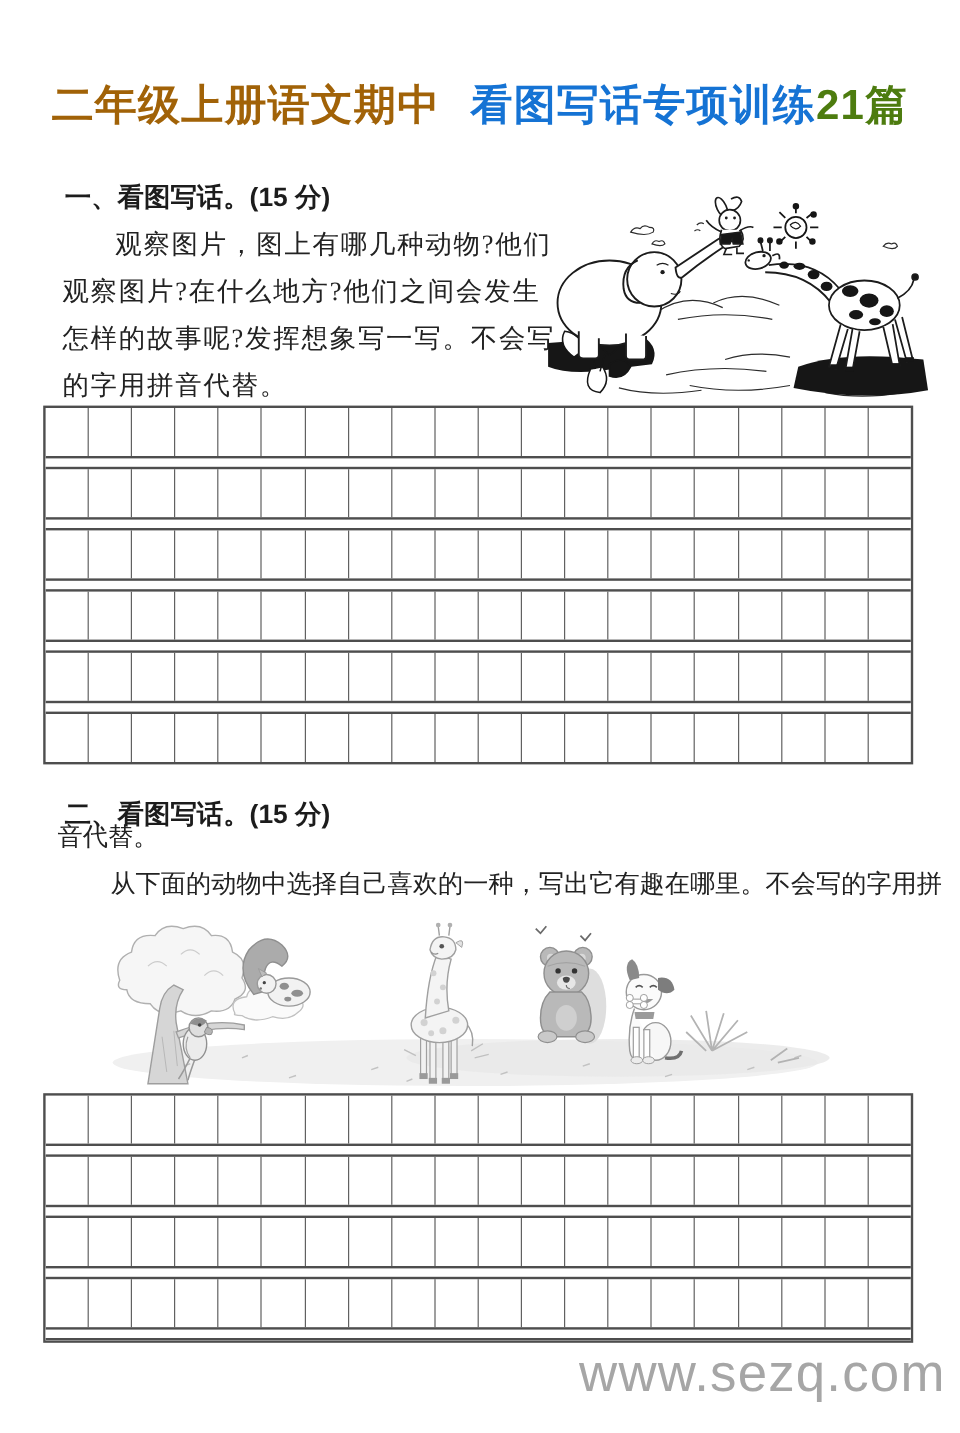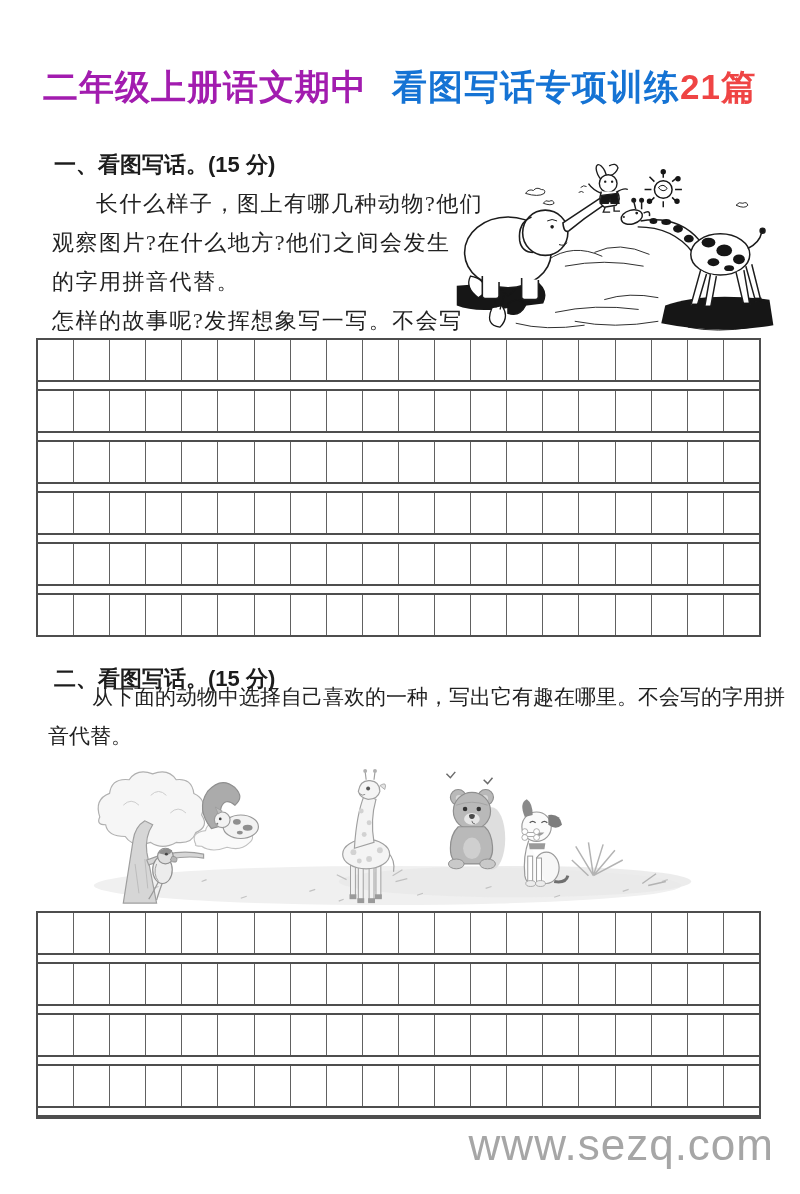--- a/index.html
+++ b/index.html
@@ -36,38 +36,38 @@
     border:2px solid #4e4e4e;box-sizing:border-box;
   }
   .grid1{top:338px;}
   .grid2{top:911px;}
   .grid-row{display:flex;height:40px;}
   .grid-cell{flex:1 1 0;border-right:1px solid #616161;box-sizing:border-box;}
   .grid-cell:last-child{border-right:none;}
   .grid-strip{height:11px;border-top:2px solid #4e4e4e;border-bottom:2px solid #4e4e4e;box-sizing:border-box;background:#fff;}
 
   .watermark{
-    position:absolute;top:1120px;right:26px;font-size:44px;letter-spacing:1px;
+    position:absolute;top:1120px;right:12px;font-size:44px;letter-spacing:1px;
     font-family:"Liberation Sans","DejaVu Sans",sans-serif;white-space:nowrap;
   }
 </style>
 </head>
 <body>
 
 <div class="page">
 
-  <h1 class="title"><span style="color: #a21caf;">二年级上册语文期中</span><span style="color: rgb(21, 115, 212); margin-left: 25px;">看图写话专项训练</span><span style="color: #ef4444;">21篇</span></h1>
+  <h1 class="title"><span style="color: #a16207;">二年级上册语文期中</span><span style="color: rgb(21, 115, 212); margin-left: 25px;">看图写话专项训练</span><span style="color: #4d7c0f;">21篇</span></h1>
 
   <div class="heading h1pos">一、看图写话。(15 分)</div>
 
   <div class="para p1pos">
-    <div class="pline indent">长什么样子，图上有哪几种动物?他们</div>
+    <div class="pline indent">观察图片，图上有哪几种动物?他们</div>
     <div class="pline">观察图片?在什么地方?他们之间会发生</div>
+    <div class="pline">怎样的故事呢?发挥想象写一写。不会写</div>
     <div class="pline">的字用拼音代替。</div>
-    <div class="pline">怎样的故事呢?发挥想象写一写。不会写</div>
   </div>
 
   <svg class="illu illu1" viewBox="0 0 330 180">
     <g fill="none" stroke="#2c2c2c" stroke-width="1">
       <path d="M18,148 Q45,140 80,146"></path>
       <path d="M100,155 Q140,146 185,152"></path>
       <path d="M120,164 Q160,172 205,164"></path>
       <path d="M210,158 Q240,150 272,156"></path>
       <path d="M60,166 Q90,174 130,168"></path>
       <path d="M235,170 Q265,176 300,170"></path>
@@ -298,22 +298,22 @@
         <div class="grid-cell"></div>
         <div class="grid-cell"></div>
         <div class="grid-cell"></div>
         <div class="grid-cell"></div>
       </div>
     </div>
 
   <div class="heading h2pos">二、看图写话。(15 分)</div>
 
   <div class="para p2pos">
+    <div class="pline">音代替。</div>
     <div class="pline indent">从下面的动物中选择自己喜欢的一种，写出它有趣在哪里。不会写的字用拼</div>
-    <div class="pline">音代替。</div>
   </div>
 
   <svg class="illu illu2" viewBox="0 0 620 145">
     <g>
       <ellipse cx="300" cy="122" rx="300" ry="20" fill="#f0f0f0"></ellipse>
       <ellipse cx="430" cy="118" rx="180" ry="16" fill="#e9e9e9" opacity="0.85"></ellipse>
       <g stroke="#c2c2c2" stroke-width="1.2" fill="none">
         <path d="M60,125 l6,-2 M150,135 l6,-2 M220,128 l6,-2 M330,132 l6,-2 M400,125 l6,-2 M470,134 l6,-2 M540,128 l6,-2 M580,118 l6,-2 M110,118 l5,-2 M250,138 l5,-2"></path>
       </g>
     </g>

